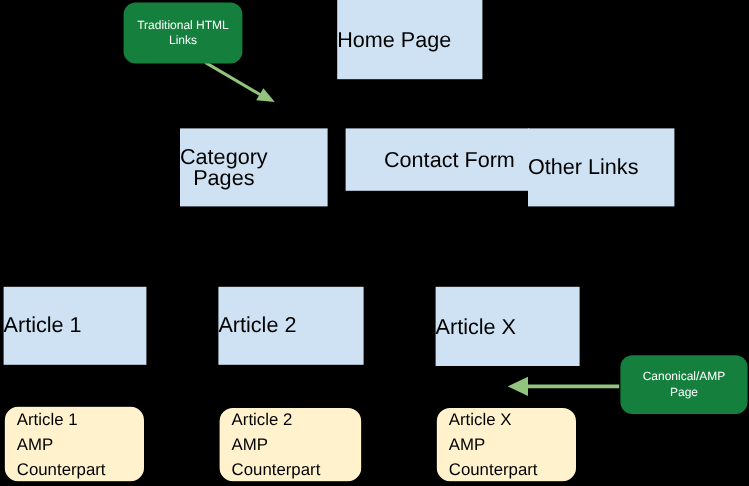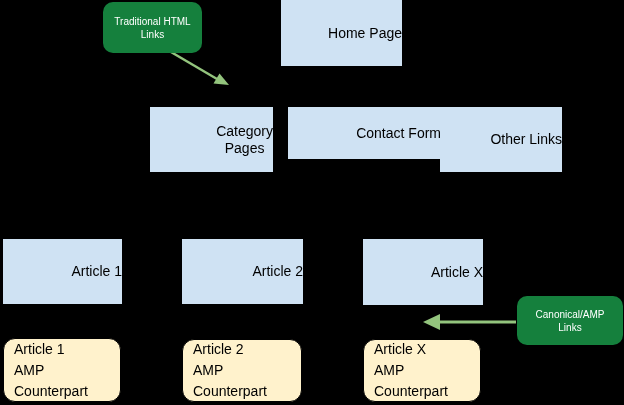--- a/index.html
+++ b/index.html
@@ -15,23 +15,23 @@
     position: absolute;
     left: 0; top: 0;
     z-index: 1;
   }
   .node {
     position: absolute;
     background: #cfe2f3;
     color: #000;
     display: flex;
     align-items: center;
-    justify-content: flex-end;
+    justify-content: flex-start;
     text-align: center;
-    font-size: 14px;
+    font-size: 18px;
     line-height: 17px;
     white-space: pre-line;
     z-index: 2;
   }
   .node.amp {
     background: #fff2cc;
     border: 1px solid #000;
     border-radius: 12px;
     justify-content: flex-start;
     text-align: left;
@@ -84,21 +84,21 @@
     </g>
   </svg>
 
   <div class="callout" id="callout-traditional">
     <span>Traditional HTML
 Links</span>
   </div>
 
   <div class="callout" id="callout-canonical">
     <span>Canonical/AMP
-Links</span>
+Page</span>
   </div>
 
   <div class="node" id="home">
     <span>Home Page</span>
   </div>
 
   <div class="node" id="category">
     <span>Category
 Pages</span>
   </div>

